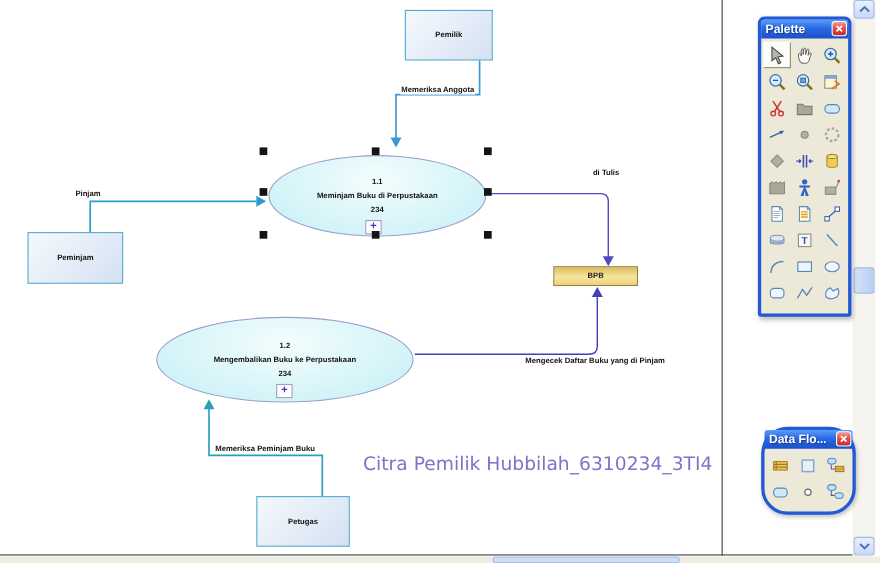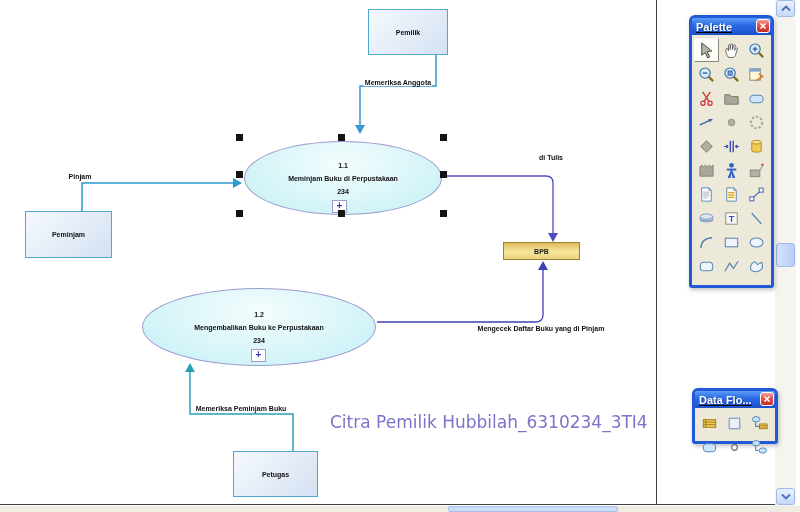--- a/index.html
+++ b/index.html
@@ -47,34 +47,34 @@
   #lbl-ditulis{left:551px;top:154px;}
   #lbl-mengecek{left:541px;top:325px;}
   #lbl-peminjam-buku{left:241px;top:405px;}
   .signature{position:absolute;left:330px;top:412px;font-size:17px;color:#7b74c8;
     font-family:"DejaVu Sans",sans-serif;white-space:nowrap;}
   #flows{position:absolute;left:0;top:0;}
   
   .xp-window{position:absolute;box-sizing:border-box;background:#ece9d8;
     border:3px solid #2159d6;border-radius:6px 6px 3px 3px;box-shadow:1px 2px 4px rgba(0,0,0,.25);}
   .titlebar{height:17px;background:linear-gradient(180deg,#5a9cf8 0%,#2a68e4 45%,#1c50cc 100%);
-    border-radius:3px 3px 0 0;display:flex;align-items:center;position:relative;text-decoration:underline;}
+    border-radius:3px 3px 0 0;display:flex;align-items:center;position:relative;}
   .titlebar .ttl{color:#fff;font-weight:bold;font-size:11px;padding-left:4px;
     text-shadow:1px 1px 1px #123a8a;white-space:nowrap;overflow:hidden;}
   .closebtn{position:absolute;right:1px;top:1px;width:14px;height:14px;box-sizing:border-box;
     background:linear-gradient(180deg,#f4a098,#e25048 45%,#c22f28);border:1px solid #fff;
     border-radius:3px;display:flex;align-items:center;justify-content:center;padding:0;cursor:default;}
   .toolgrid{display:grid;grid-template-columns:repeat(3,25px);grid-auto-rows:24px;
     padding:3px 2px;justify-items:center;align-items:center;}
   .cell{width:23px;height:22px;display:flex;align-items:center;justify-content:center;}
   .cell svg{width:19px;height:19px;}
   .cell.sel{background:#fdfdf8;border:1px solid;border-color:#fff #8a887a #8a887a #fff;
     box-shadow:inset 1px 1px 0 #fff;}
   #palette-window{left:689px;top:15px;width:85px;height:273px;}
-  #dataflow-window{left:692px;top:388px;width:86px;height:56px;}
+  #dataflow-window{left:692px;top:388px;width:86px;height:80px;border-radius:24px;}
 </style>
 </head>
 <body>
 
 <div id="stage">
 
   <svg id="flows" width="800" height="512">
     <g stroke="#3a97d3" fill="#3a97d3">
       <path d="M436,55 L436,86 L360,86 L360,126" stroke-width="1.5" fill="none"></path>
       <polygon points="355,125 365,125 360,134" stroke="none"></polygon>

